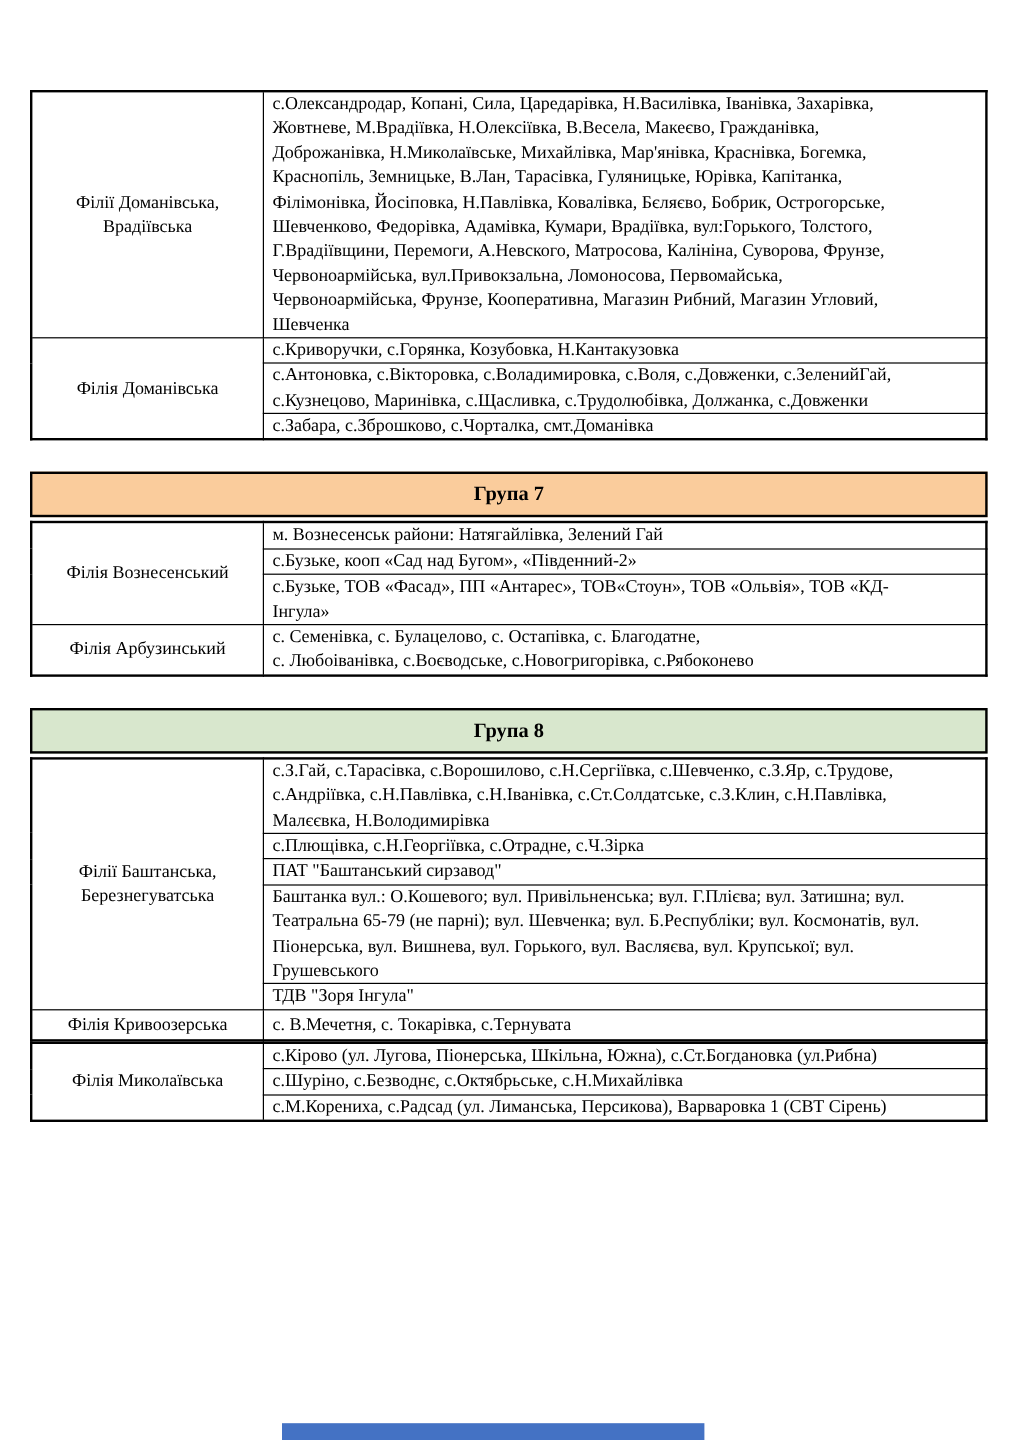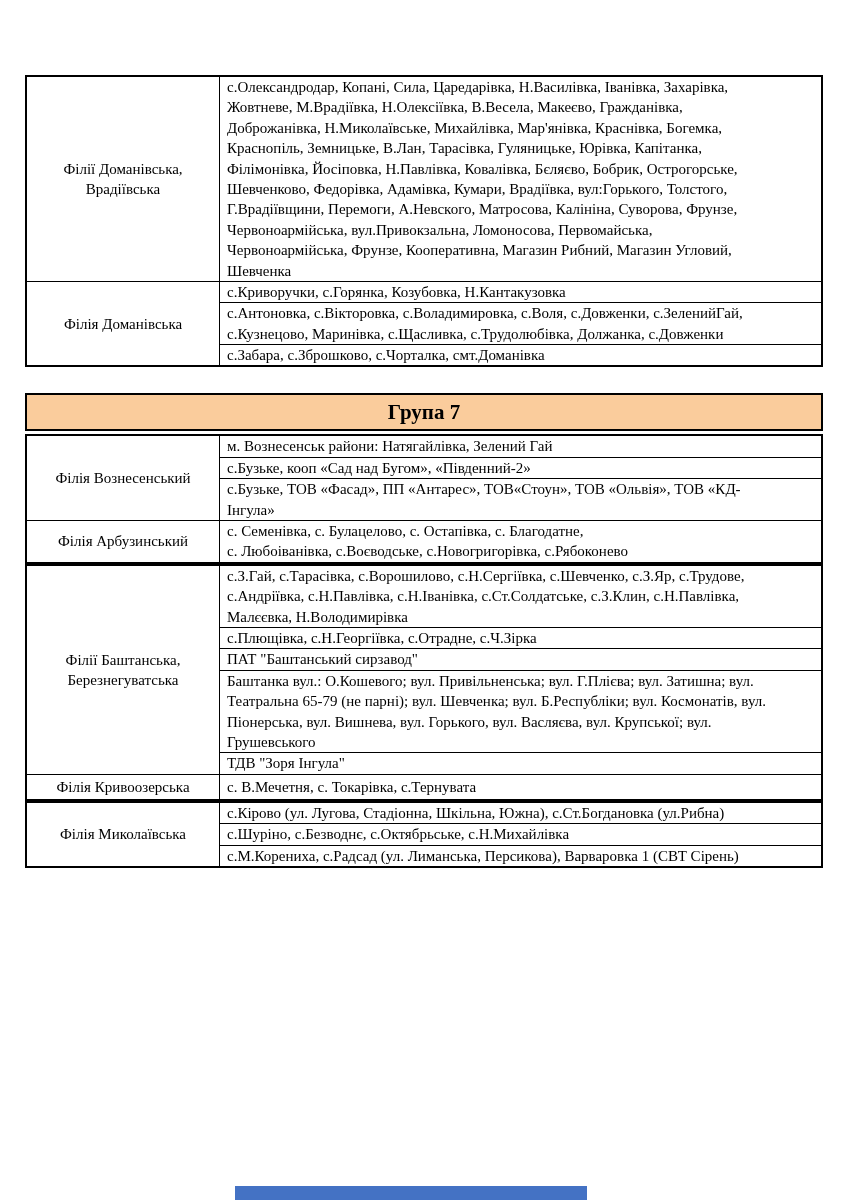--- a/index.html
+++ b/index.html
@@ -46,21 +46,21 @@
     white-space: pre-line;
   }
   .group-header {
     margin: 26px 0 3px 0;
     width: 794px;
     border: 2px solid #000000;
     height: 34px;
     display: flex;
     align-items: center;
     justify-content: center;
-    font-size: 21px;
+    font-size: 17px;
     font-weight: bold;
   }
   .partial-bar {
     position: absolute;
     left: 235px;
     top: 1186px;
     width: 352px;
     height: 14px;
   }
 </style>
@@ -112,20 +112,23 @@
           <td class="content-cell">с.Бузьке, ТОВ «Фасад», ПП «Антарес», ТОВ«Стоун», ТОВ «Ольвія», ТОВ «КД-
 Інгула»</td>
         </tr>
         <tr>
           <td class="label-cell" rowspan="1">Філія Арбузинський</td>
           <td class="content-cell">с. Семенівка, с. Булацелово, с. Остапівка, с. Благодатне,
 с. Любоіванівка, с.Воєводське, с.Новогригорівка, с.Рябоконево</td>
         </tr>
       </tbody>
     </table>
+    <div class="group-header" style="background: rgb(216, 231, 205);">
+      <span>Група 8</span>
+    </div>
     <table class="region-table">
       <tbody>
         <tr>
           <td class="label-cell" rowspan="5">Філії Баштанська, Березнегуватська</td>
           <td class="content-cell">с.З.Гай, с.Тарасівка, с.Ворошилово, с.Н.Сергіївка, с.Шевченко, с.З.Яр, с.Трудове,
 с.Андріївка, с.Н.Павлівка, с.Н.Іванівка, с.Ст.Солдатське, с.З.Клин, с.Н.Павлівка,
 Малєєвка, Н.Володимирівка</td>
         </tr>
         <tr>
           <td class="content-cell">с.Плющівка, с.Н.Георгіївка, с.Отрадне, с.Ч.Зірка</td>
@@ -145,21 +148,21 @@
         <tr>
           <td class="label-cell" rowspan="1">Філія Кривоозерська</td>
           <td class="content-cell">с. В.Мечетня, с. Токарівка, с.Тернувата</td>
         </tr>
       </tbody>
     </table>
     <table class="region-table">
       <tbody>
         <tr>
           <td class="label-cell" rowspan="3">Філія Миколаївська</td>
-          <td class="content-cell">с.Кірово (ул. Лугова, Стадіонна, Шкільна, Южна), с.Ст.Богдановка (ул.Рибна)</td>
+          <td class="content-cell">с.Кірово (ул. Лугова, Піонерська, Шкільна, Южна), с.Ст.Богдановка (ул.Рибна)</td>
         </tr>
         <tr>
           <td class="content-cell">с.Шуріно, с.Безводнє, с.Октябрьське, с.Н.Михайлівка</td>
         </tr>
         <tr>
           <td class="content-cell">с.М.Корениха, с.Радсад (ул. Лиманська, Персикова), Варваровка 1 (СВТ Сірень)</td>
         </tr>
       </tbody>
     </table>
   </div>

